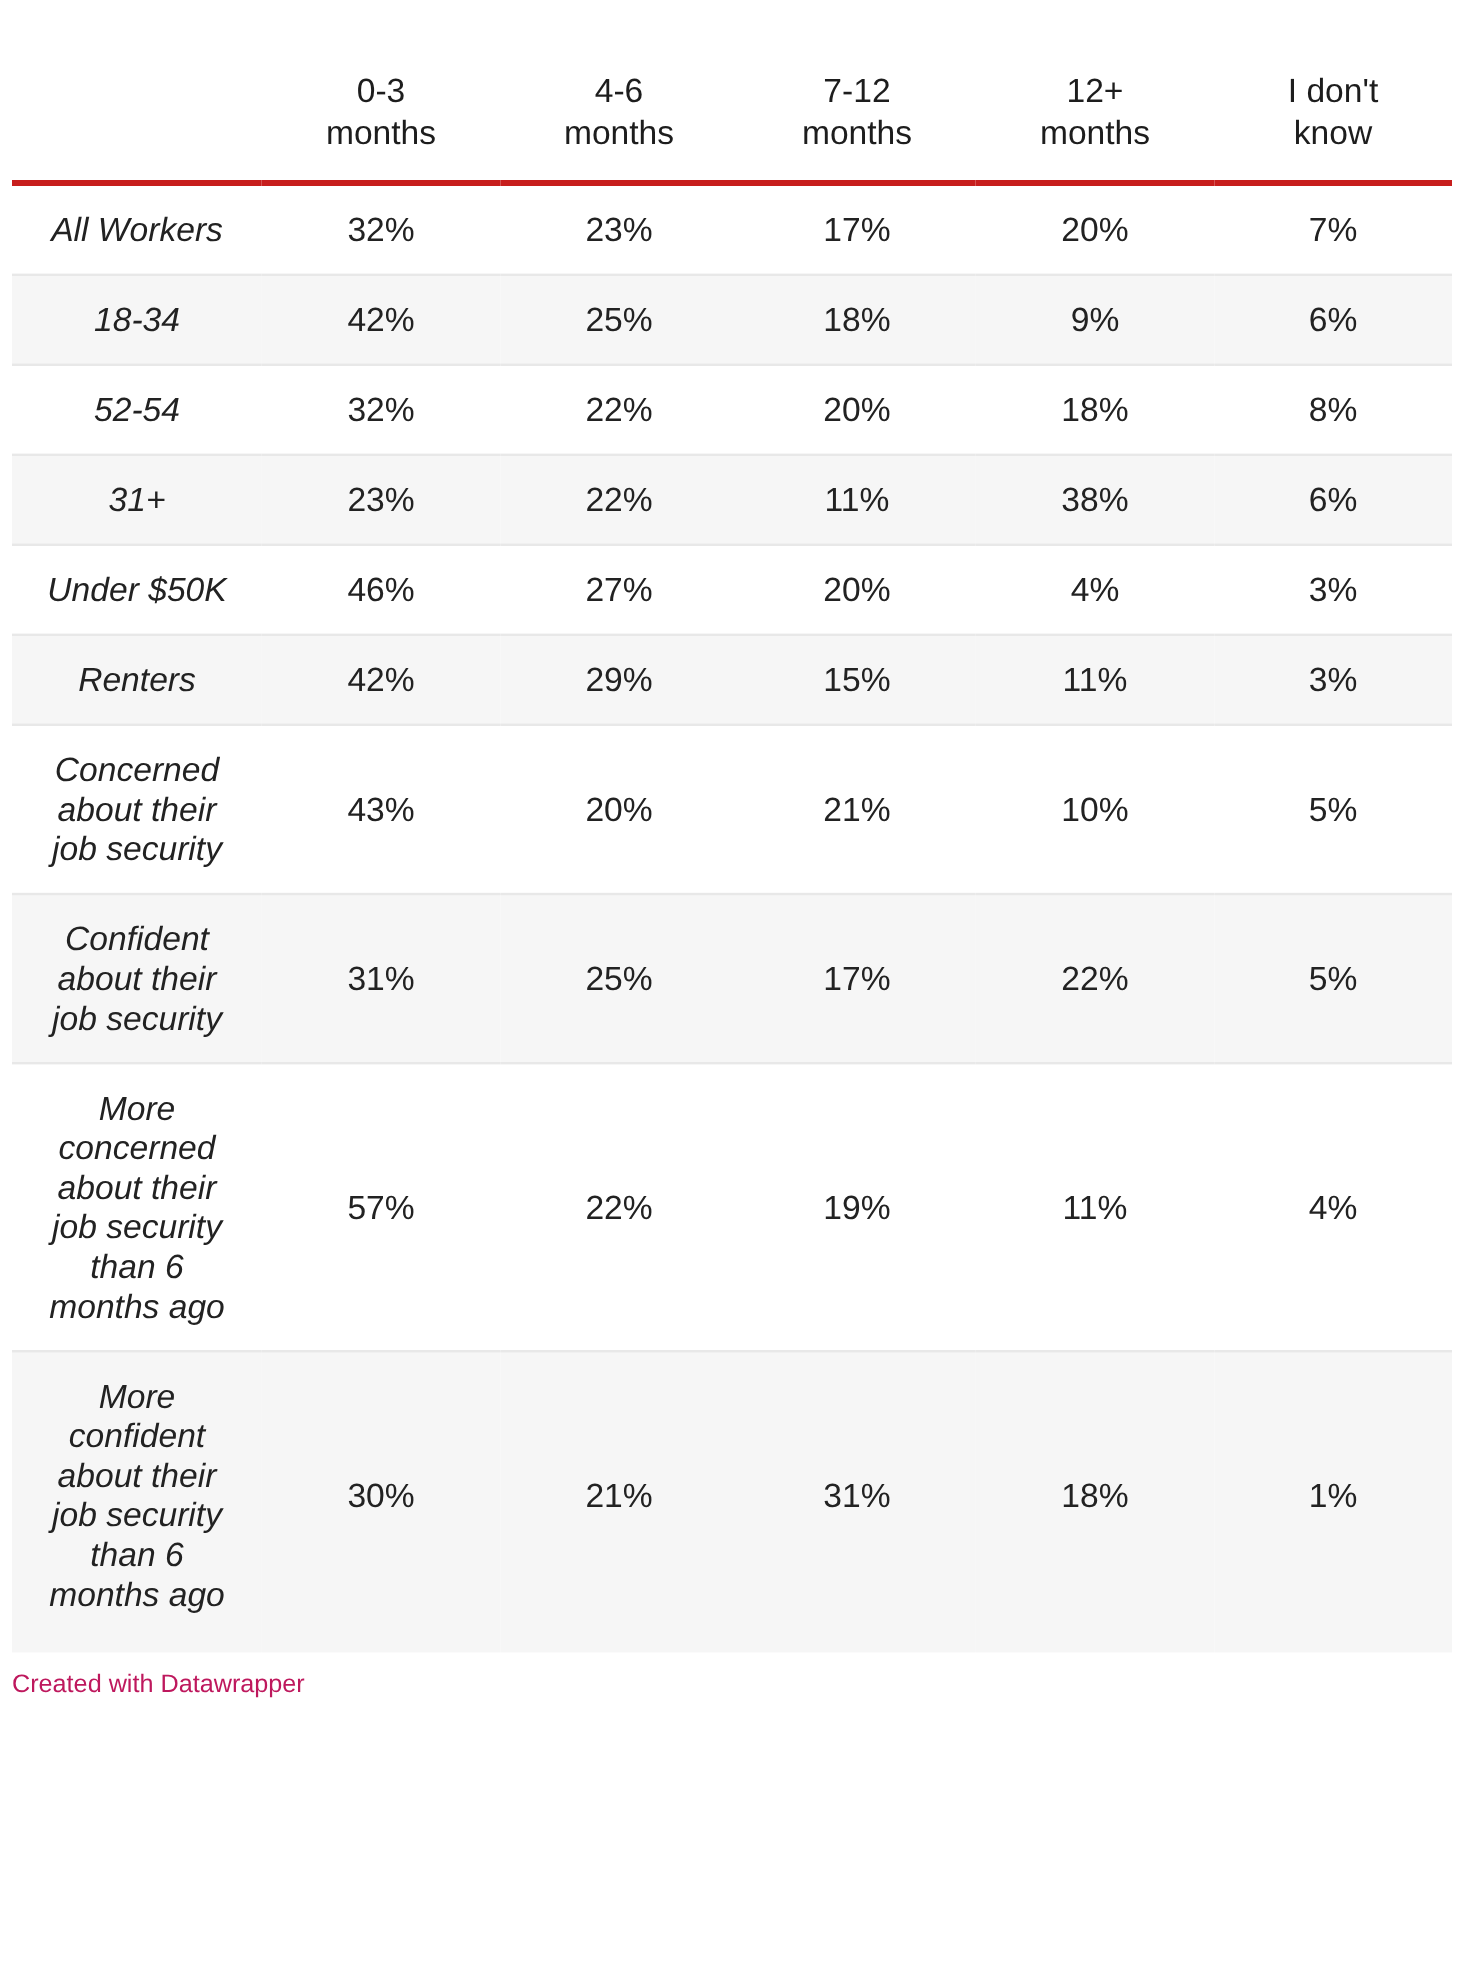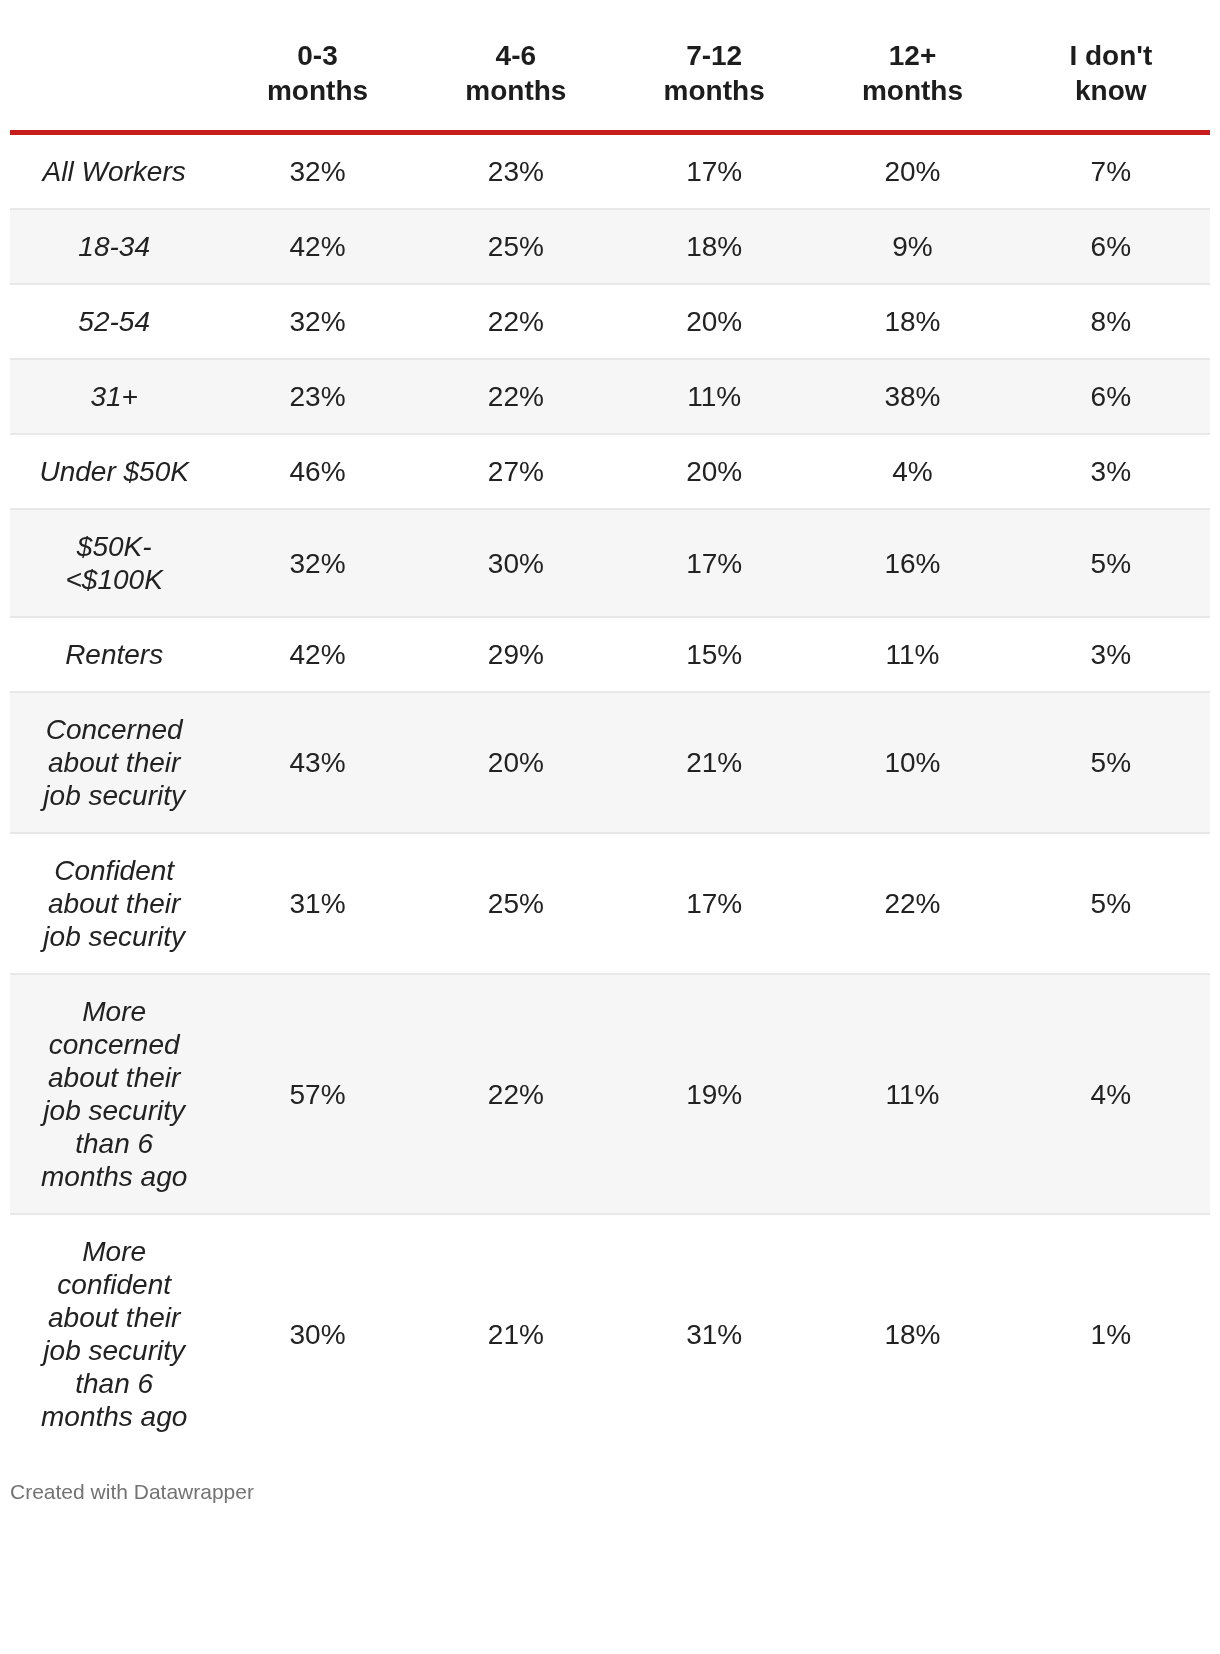--- a/index.html
+++ b/index.html
@@ -22,26 +22,26 @@
   table.dw-table {
     width: 1200px;
     border-collapse: collapse;
     table-layout: fixed;
   }
   col.c-label { width: 208px; }
   col.c-data  { width: 198px; }
 
   thead th {
     font-size: 28px;
-    font-weight: bold;
+    font-weight: normal;
     line-height: 35px;
     color: #1d1d1d;
     text-align: center;
     vertical-align: bottom;
-    padding: 38px 10px 22px 10px;
+    padding: 58px 10px 22px 10px;
     border-bottom: 5px solid #c71e1d;
     white-space: pre-line;
   }
   tbody th, tbody td {
     font-size: 28px;
     font-weight: normal;
     line-height: 33px;
     text-align: center;
     vertical-align: middle;
     padding: 20px 10px;
@@ -63,21 +63,21 @@
     padding-bottom: 32px;
   }
   .dw-footer {
     margin-top: 14px;
     font-size: 21px;
     line-height: 26px;
     color: #9b9b9b;
     text-align: left;
   }
   .dw-footer a {
-    color: #737373;
+    color: #be185d;
     text-decoration: none;
     cursor: pointer;
   }
 </style>
 </head>
 <body>
 
 <div class="dw-container">
   <table class="dw-table">
     <colgroup>
@@ -136,29 +136,20 @@
         <td>38%</td>
         <td>6%</td>
       </tr>
       <tr>
         <th class="row-label">Under $50K</th>
         <td>46%</td>
         <td>27%</td>
         <td>20%</td>
         <td>4%</td>
         <td>3%</td>
-      </tr>
-      <tr>
-        <th class="row-label">$50K-
-&lt;$100K</th>
-        <td>32%</td>
-        <td>30%</td>
-        <td>17%</td>
-        <td>16%</td>
-        <td>5%</td>
       </tr>
       <tr>
         <th class="row-label">Renters</th>
         <td>42%</td>
         <td>29%</td>
         <td>15%</td>
         <td>11%</td>
         <td>3%</td>
       </tr>
       <tr>

